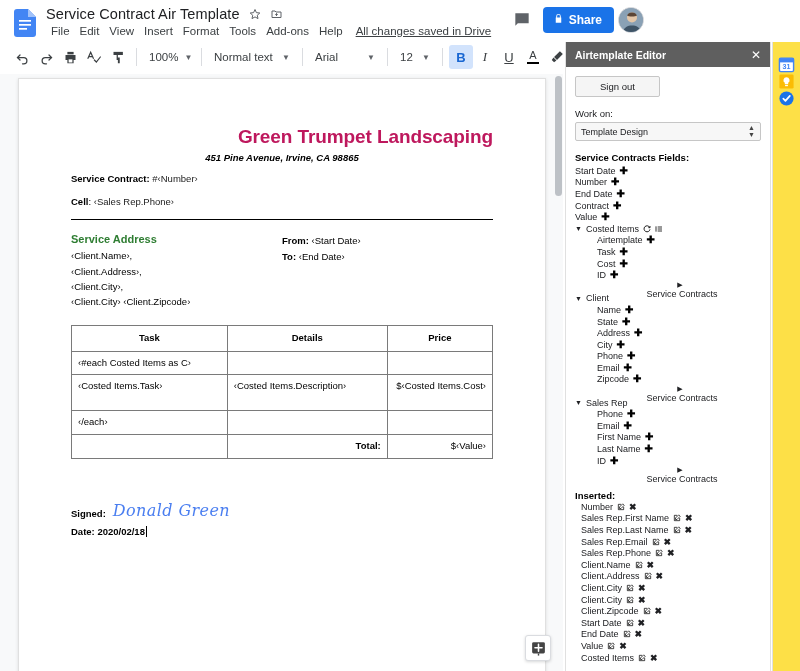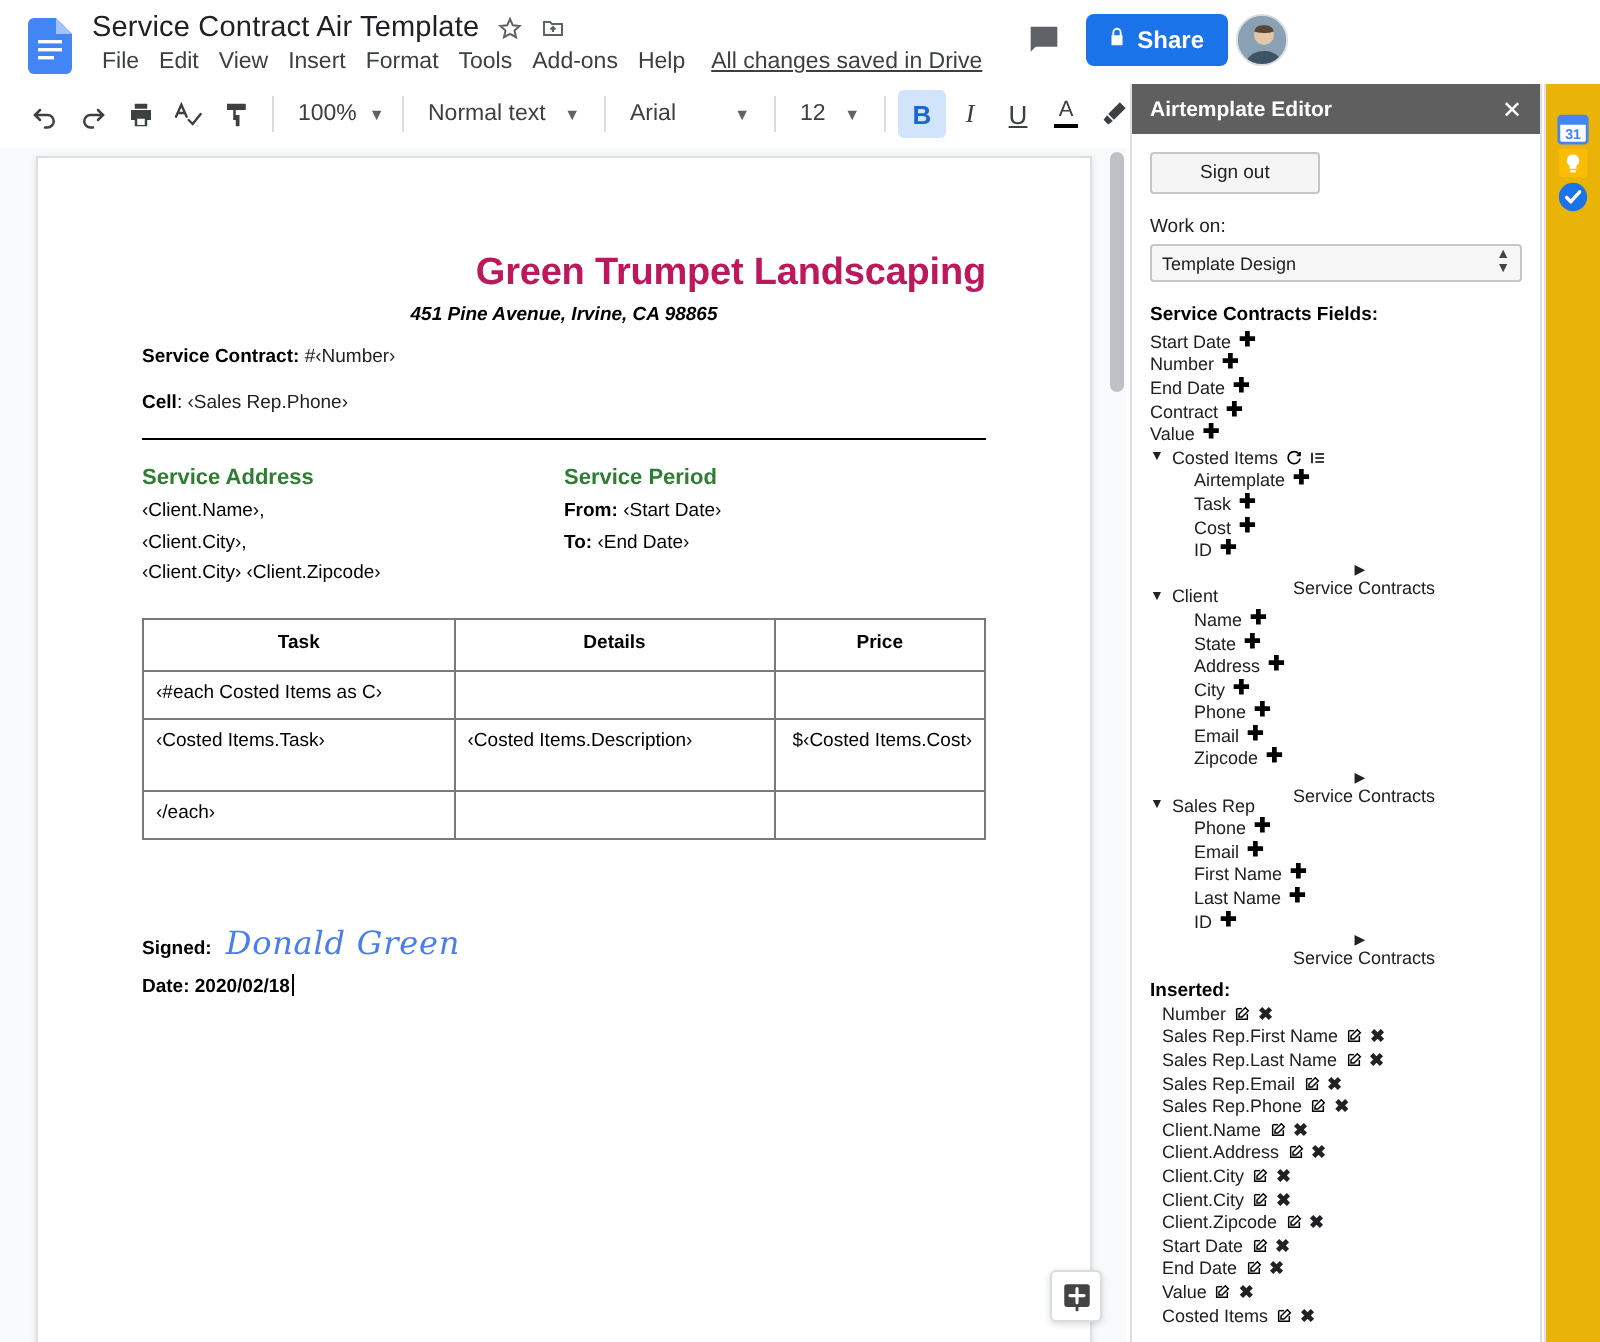--- a/index.html
+++ b/index.html
@@ -231,21 +231,21 @@
   .irow {
     display: flex; align-items: center; height: 11.6px;
     padding-left: 6px; font-size: 9px; color: #202124; white-space: nowrap;
   }
   .ir-ic { margin-left: 4px; cursor: pointer; display: inline-flex; }
   .xg { font-weight: bold; font-size: 9px; cursor: pointer; margin-left: 4px; }
 
   
   #rail {
     position: absolute; top: 42px; right: 0; width: 28px; bottom: 0;
-    background: #eab308; border-left: 1px solid #e0e0e0;
+    background: #fde047; border-left: 1px solid #e0e0e0;
     display: flex; flex-direction: column; align-items: center;
     padding-top: 14px; 
   }
   .rail-ic { width: 17px; height: 17px; cursor: pointer; }
 </style>
 </head>
 <body>
 
 <div id="topbar">
 
@@ -434,26 +434,26 @@
         <span class="ph">‹Sales Rep.Phone›</span>
       </div>
 
       <hr class="hrule">
 
       <div class="cols">
         <div class="col-a">
           <div class="sec-head">Service Address</div>
           <div class="sub">
             <div>‹Client.Name›,</div>
+            <div>‹Client.Address›,</div>
             <div>‹Client.City›,</div>
             <div>‹Client.City› ‹Client.Zipcode›</div>
           </div>
         </div>
         <div class="col-b">
-          <div class="sec-head">Service Period</div>
           <div class="sub">
             <div>
               <b>From:</b>
               <span>‹Start Date›</span>
             </div>
             <div>
               <b>To:</b>
               <span>‹End Date›</span>
             </div>
           </div>
@@ -475,20 +475,25 @@
         <tr class="tall">
           <td>‹Costed Items.Task›</td>
           <td>‹Costed Items.Description›</td>
           <td class="c-price">$‹Costed Items.Cost›</td>
         </tr>
         <tr>
           <td>‹/each›</td>
           <td></td>
           <td class="c-price"></td>
         </tr>
+        <tr>
+          <td></td>
+          <td class="rt">Total:</td>
+          <td class="c-price">$‹Value›</td>
+        </tr>
       </tbody>
         </table>
 
       <div class="sign-row">
         <b>Signed:</b>
         <span class="sig">Donald Green</span>
       </div>
       <div class="date-row">
         <span>Date: 2020/02/18</span><span class="caret-bar"></span>
       </div>

